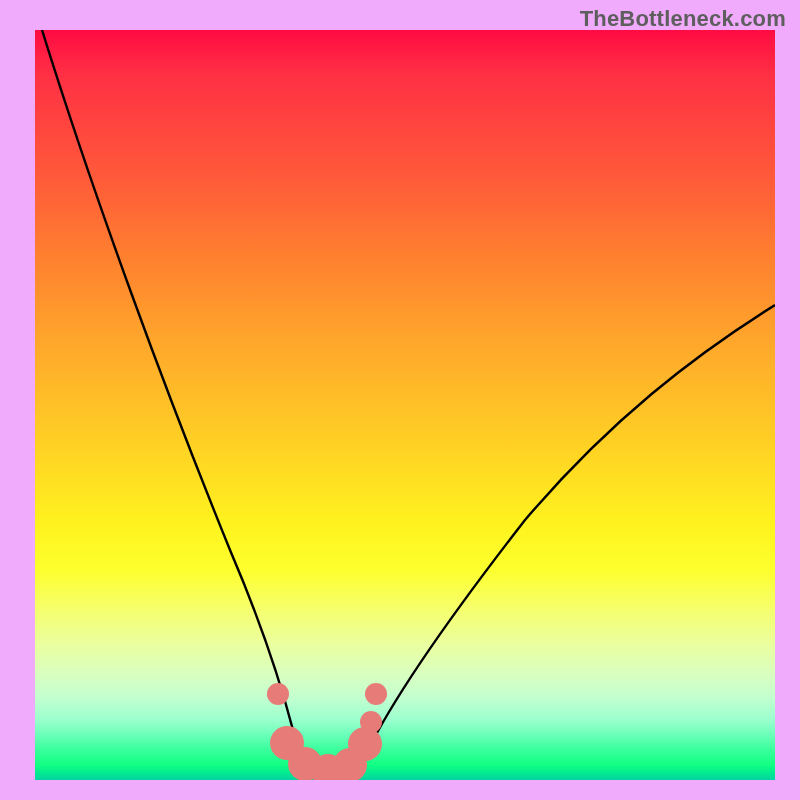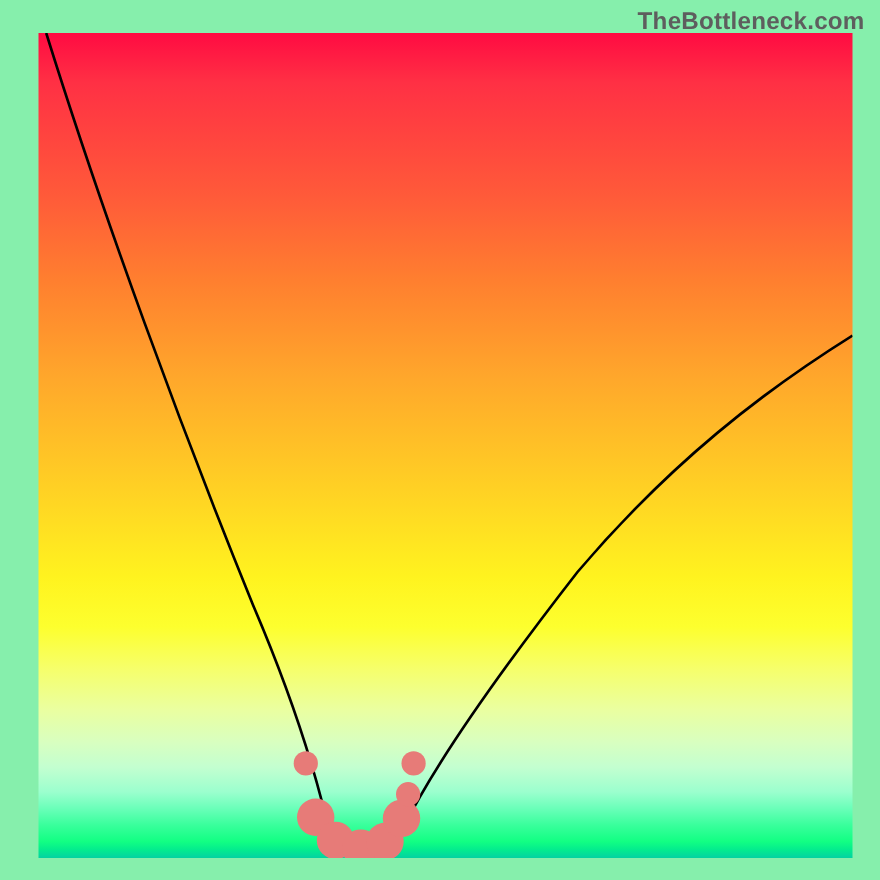--- a/index.html
+++ b/index.html
@@ -1,21 +1,21 @@
 <!DOCTYPE html>
 <html><head>
 <meta charset="utf-8">
 <style>
   * { margin: 0; padding: 0; box-sizing: border-box; }
   html, body { width: 800px; height: 800px; background: #000; overflow: hidden; }
   .frame {
     position: absolute;
     left: 0; top: 0;
     width: 800px; height: 800px;
-    background: #86efac;
+    background: #f0abfc;
   }
   .plot {
     position: absolute;
     left: 35px;
     top: 30px;
     width: 740px;
     height: 750px;
     background: linear-gradient(to bottom,
       #ff0b42 0%,
       #ff3044 6%,

